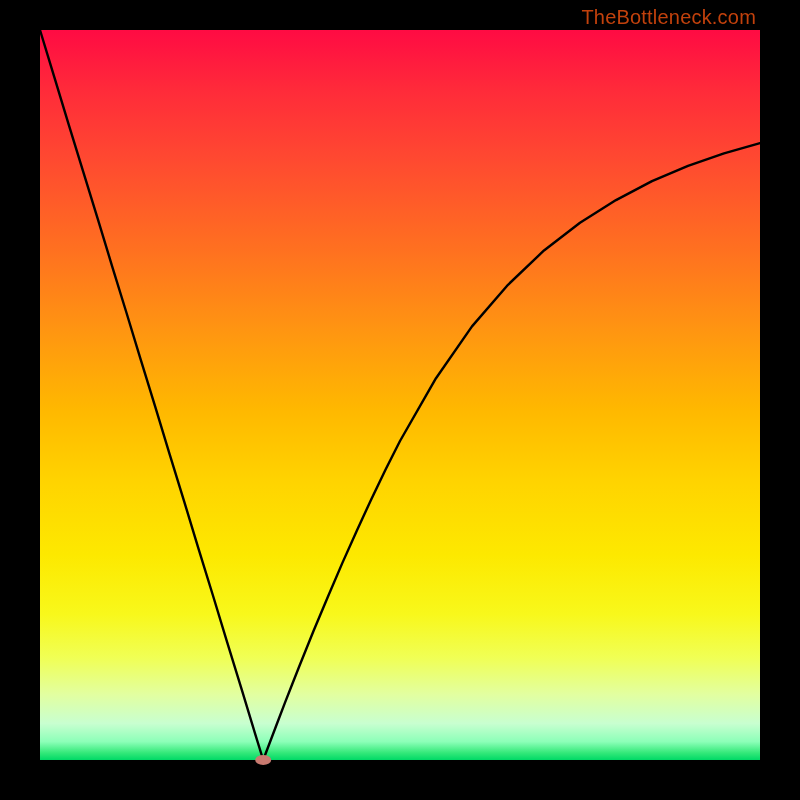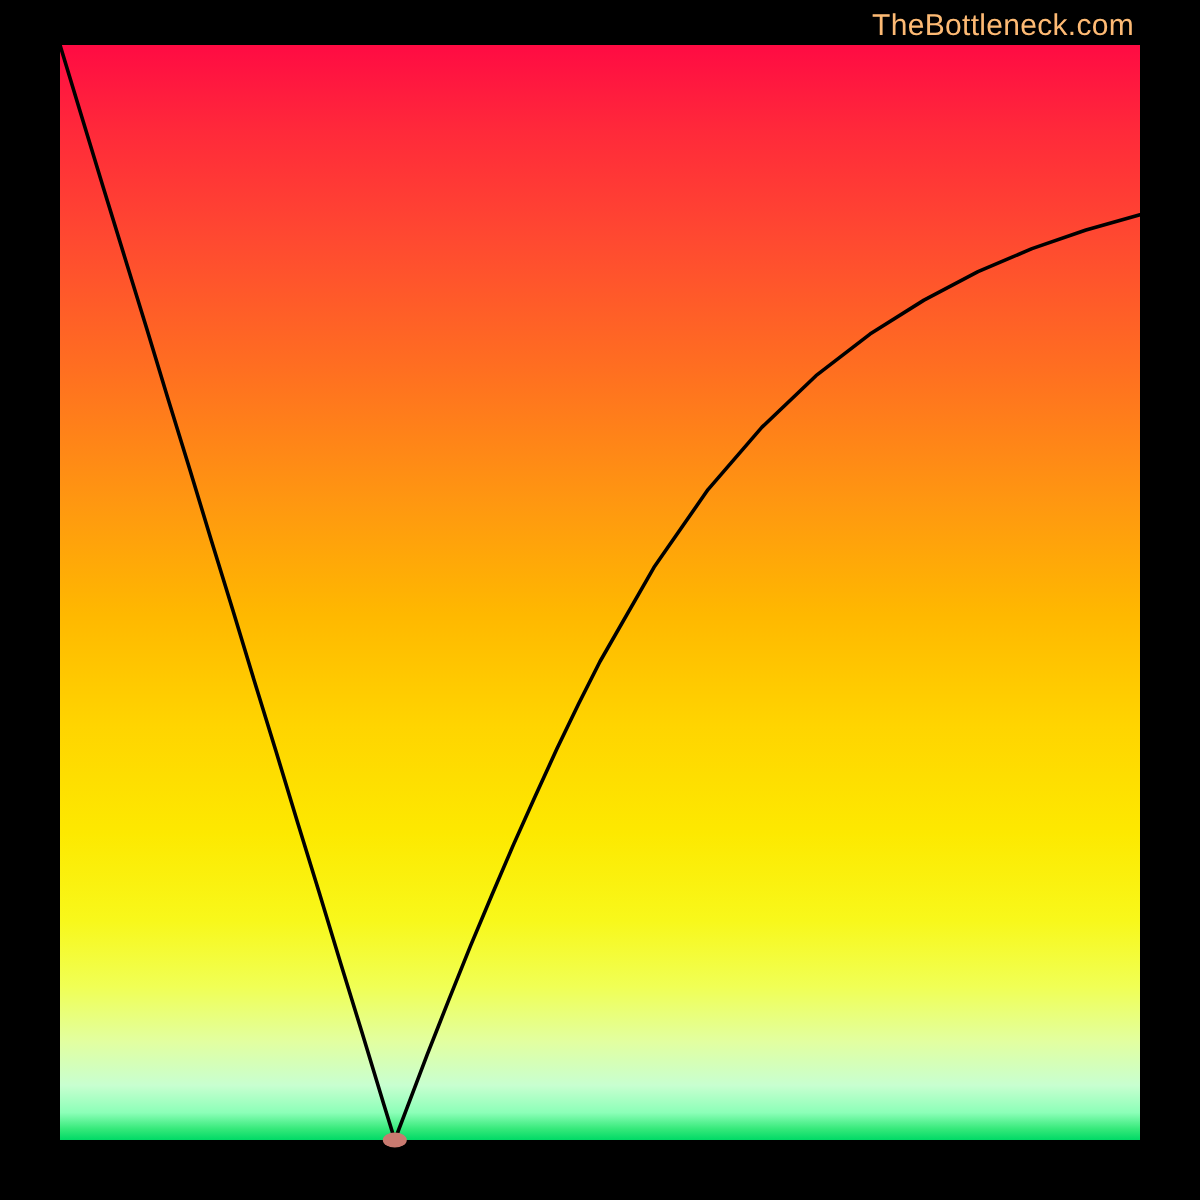--- a/index.html
+++ b/index.html
@@ -27,21 +27,21 @@
       #8cffb8 97.5%,
       #35e97a 99%,
       #00d966 100%);
   }
   .watermark {
     position: absolute;
     top: 6px;
     right: 44px;
     font-family: Arial, Helvetica, sans-serif;
     font-size: 20px;
-    color: #fdba74;
+    color: #c2410c;
     letter-spacing: 0.2px;
   }
   svg.curve {
     position: absolute;
     left: 40px;
     top: 30px;
     width: 720px;
     height: 730px;
     overflow: visible;
   }

